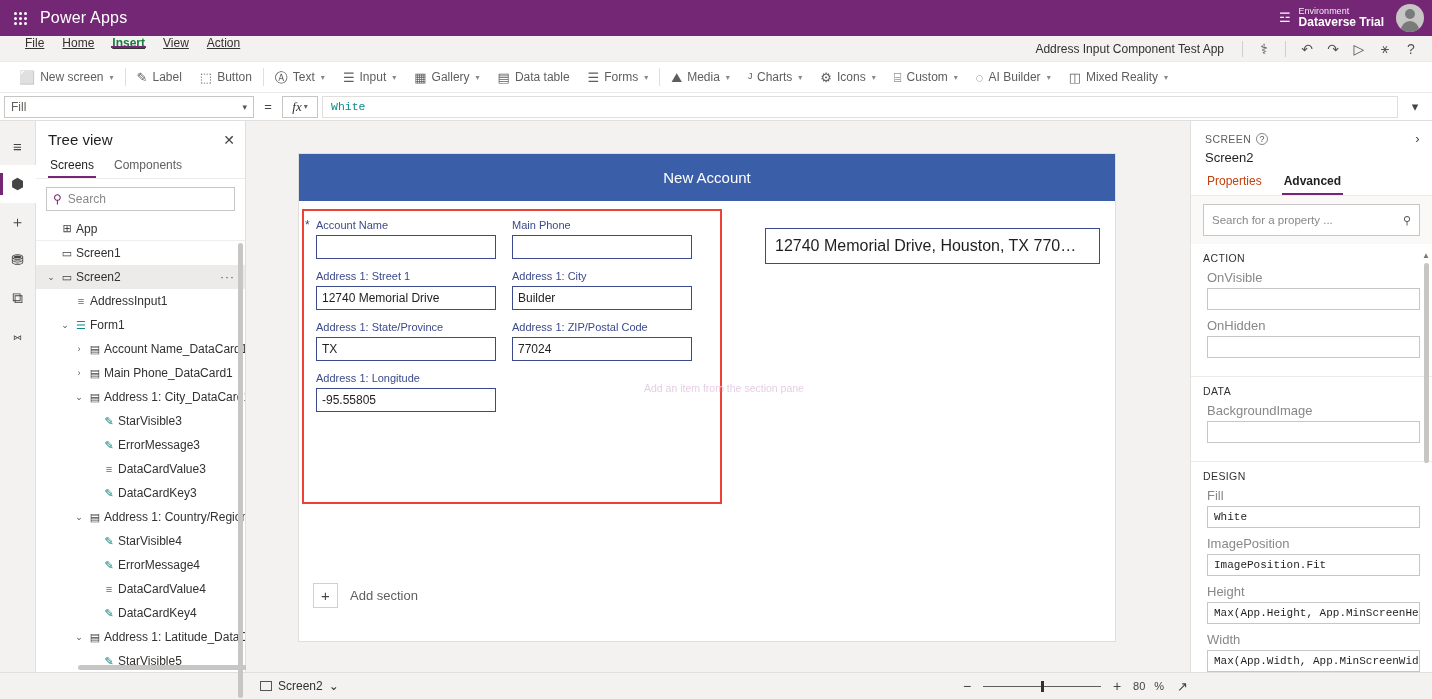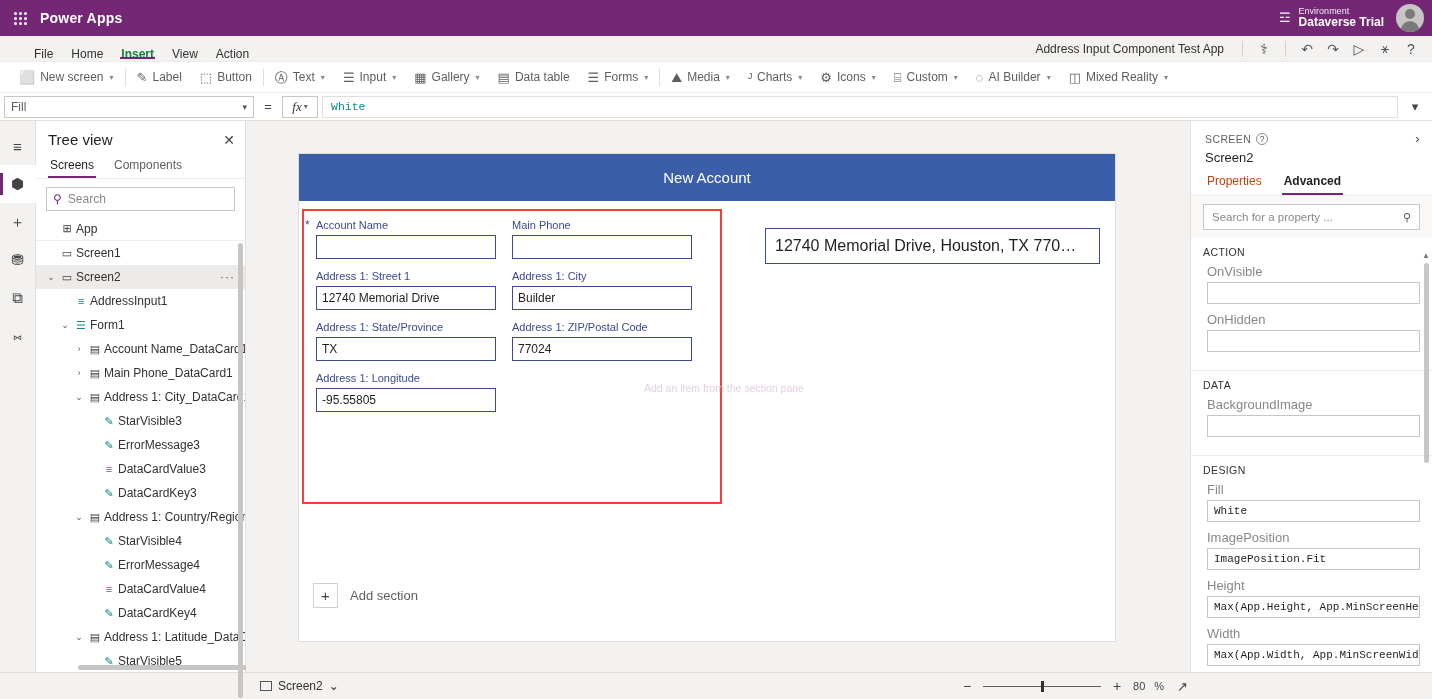--- a/index.html
+++ b/index.html
@@ -15,40 +15,40 @@
 
   
   .topbar {
     height: 36px; background: #742774; color: #fff;
     display: flex; align-items: center; flex: 0 0 36px;
     position: relative;
   }
   .waffle { width: 40px; display: flex; align-items: center; justify-content: center; cursor: pointer; }
   .waffle-grid { display: grid; grid-template-columns: repeat(3, 3px); grid-template-rows: repeat(3, 3px); gap: 2px; }
   .waffle-grid i { display: block; width: 3px; height: 3px; background: #fff; border-radius: 50%; }
-  .brand { font-size: 14px; font-weight: 700; letter-spacing: .2px; }
+  .brand { font-size: 16px; font-weight: 400; letter-spacing: .2px; }
   .topbar-right { margin-left: auto; display: flex; align-items: center; height: 36px; }
   .env-block { display: flex; align-items: center; gap: 8px; padding-right: 12px; }
   .env-icon { font-size: 13px; opacity: .95; }
   .env-text { line-height: 1.15; }
   .env-label { font-size: 9px; opacity: .9; }
   .env-name { font-size: 12px; font-weight: 600; }
   .avatar {
     width: 28px; height: 28px; border-radius: 50%; background: #c8c6c4;
     margin-right: 8px; position: relative; overflow: hidden; cursor: pointer;
   }
   .avatar::before { content:""; position:absolute; width:10px; height:10px; border-radius:50%; background:#7a7a7a; left:9px; top:5px; }
   .avatar::after { content:""; position:absolute; width:18px; height:11px; border-radius:9px 9px 0 0; background:#7a7a7a; left:5px; top:17px; }
 
   
   .menubar {
     height: 26px; background: #f3f2f1; display: flex; align-items: stretch;
     flex: 0 0 26px; border-bottom: 1px solid #edebe9; position: relative;
   }
-  .menu-items { display: flex; align-items: flex-end; padding-left: 25px; }
+  .menu-items { display: flex; align-items: flex-start; padding-left: 16px; text-decoration: underline; }
   .menu-item {
     display: flex; align-items: center; padding: 0 9px; font-size: 12px; color: #323130;
     cursor: pointer; position: relative;
   }
   .menu-item.active { font-weight: 700; color: #15803d; }
   .menu-item.active::after {
     content: ""; position: absolute; left: 8px; right: 8px; bottom: 2px; height: 2px; background: #742774;
   }
   .menubar-right { margin-left: auto; display: flex; align-items: center; gap: 0; padding-right: 8px; }
   .app-name { font-size: 12px; color: #323130; padding-right: 10px; }
@@ -189,21 +189,21 @@
   .pp-kicker { font-size: 10.5px; color: #605e5c; letter-spacing: .4px; display: flex; align-items: center; gap: 5px; }
   .pp-help { width: 12px; height: 12px; border: 1px solid #8a8886; border-radius: 50%; font-size: 9px; display:inline-flex; align-items:center; justify-content:center; color:#555; cursor:pointer;}
   .pp-collapse { margin-left: auto; font-size: 13px; color: #444; cursor: pointer; }
   .pp-name { font-size: 13px; color: #201f1e; margin-top: 4px; }
   .pp-tabs { display: flex; padding: 0 14px; margin-top: 6px; }
   .pp-tab { font-size: 12px; padding: 3px 2px 7px; margin-right: 18px; color: #c2410c; cursor:pointer; position: relative; }
   .pp-tab.active { color: #201f1e; font-weight: 600; }
   .pp-tab.active::after { content:""; position:absolute; left:0; right:0; bottom:0; height:2px; background:#742774; }
   .pp-searchwrap { background:#faf9f8; padding: 8px 12px; border-top:1px solid #edebe9; }
   .pp-search {
-    height: 26px; border: 1px solid #c8c6c4; background:#fff; display:flex; align-items:center;
+    height: 32px; border: 1px solid #c8c6c4; background:#fff; display:flex; align-items:center;
     padding: 0 8px; font-size: 11.5px; color:#8a8886; cursor: text;
   }
   .pp-search .mag { margin-left: auto; color:#605e5c; font-size: 11px; }
   .pp-body { flex: 1; overflow: hidden; padding-bottom: 4px; }
   .pp-group { border-bottom: 1px solid #edebe9; padding: 8px 12px 10px; }
   .pp-group-title { font-size: 10.5px; color: #323130; letter-spacing: .4px; margin-bottom: 6px; }
   .pp-field { padding: 0 0 0 4px; margin-bottom: 8px; }
   .pp-flabel { font-size: 13px; color: #8a8886; margin-bottom: 3px; }
   .pp-finput {
     height: 22px; border: 1px solid #c8c6c4; background:#fff; display:flex; align-items:center;

